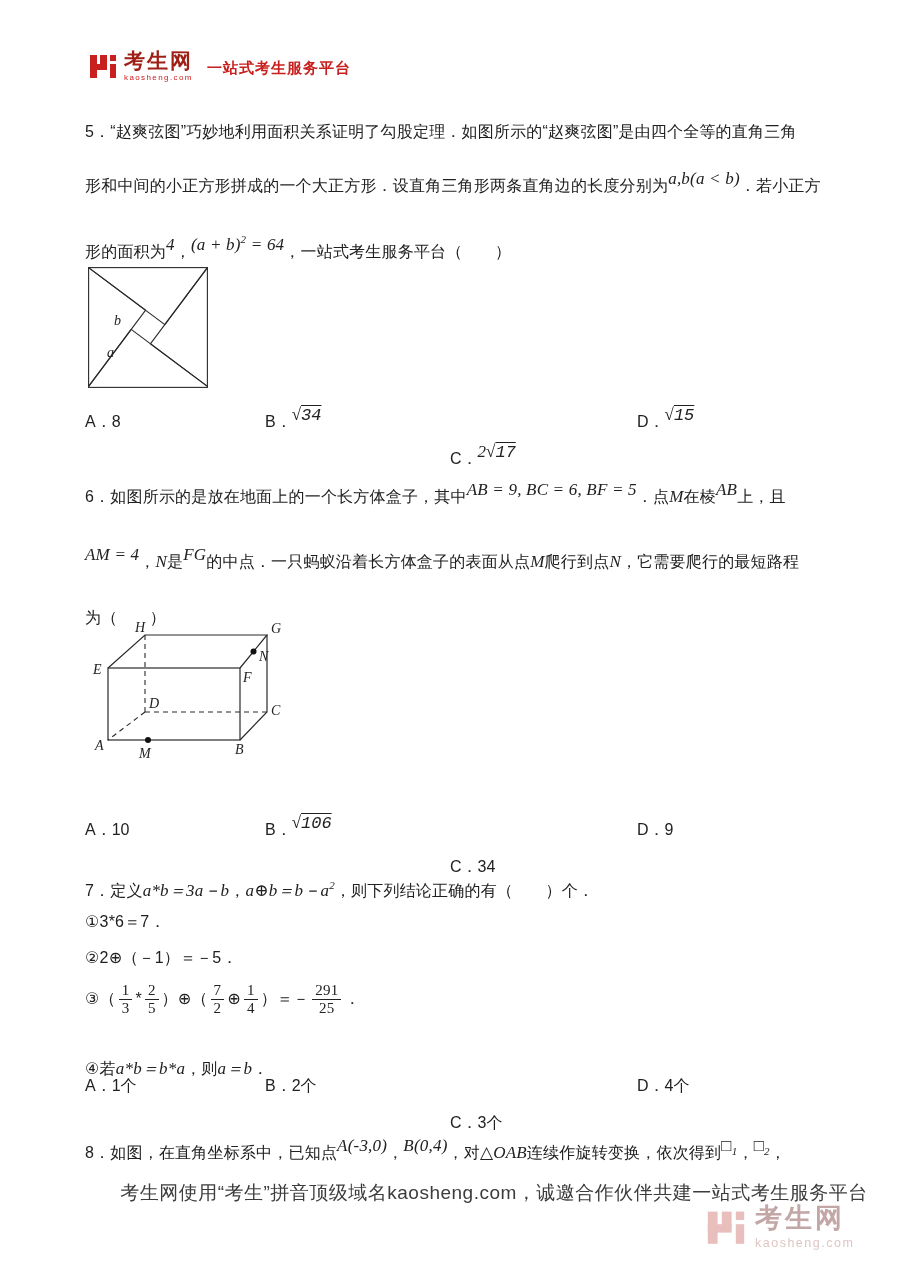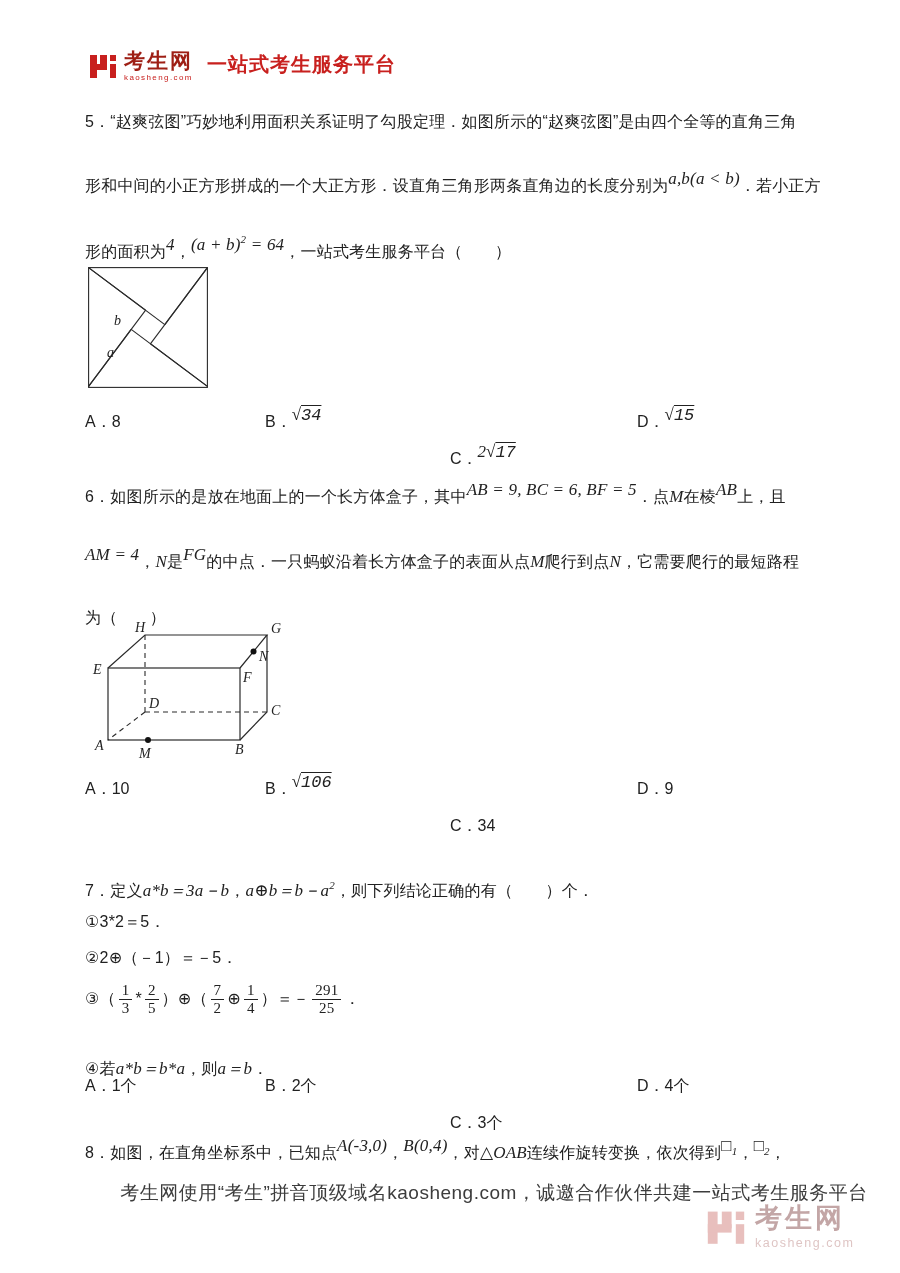--- a/index.html
+++ b/index.html
@@ -27,21 +27,21 @@
         margin:0 3px;font-style:normal;}
   .frac .fn{padding:0 3px;border-bottom:1.3px solid #222;}
   .frac .fd{padding:0 3px;}
 
   
   .header{position:absolute;left:88px;top:50px;display:flex;align-items:flex-end;}
   .brand{display:flex;align-items:flex-start;}
   .brand-text{margin-left:6px;}
   .brand-name{font-size:21px;font-weight:bold;color:#9e1f15;line-height:1.05;letter-spacing:2px;}
   .brand-domain{font-size:8px;color:#c8201e;letter-spacing:1.4px;margin-top:1px;}
-  .tagline{color:#c8201e;font-weight:bold;font-size:20px;margin-left:14px;margin-bottom:4px;letter-spacing:1px;text-align:center;}
+  .tagline{color:#c8201e;font-weight:bold;font-size:15px;margin-left:14px;margin-bottom:4px;letter-spacing:1px;text-align:center;}
 
   
   .fig{position:absolute;}
   .fig svg text{font-family:"Liberation Serif","DejaVu Serif",serif;font-style:italic;font-size:14px;fill:#222;}
 
   
   .footer{position:absolute;left:0;top:1180px;width:900px;text-align:center;
           font-size:19px;color:#3c3c3c;letter-spacing:.5px;padding-left:44px;}
 
   
@@ -63,21 +63,21 @@
       <rect x="22" y="14" width="6" height="14" fill="#c8201e"></rect>
     </svg>
     <div class="brand-text">
       <div class="brand-name">考生网</div>
       <div class="brand-domain">kaosheng.com</div>
     </div>
   </div>
   <div class="tagline">一站式考生服务平台</div>
 </div>
 
-<p class="line" style="top:94px">5．“赵爽弦图”巧妙地利用面积关系证明了勾股定理．如图所示的“赵爽弦图”是由四个全等的直角三角</p>
+<p class="line" style="top:104px">5．“赵爽弦图”巧妙地利用面积关系证明了勾股定理．如图所示的“赵爽弦图”是由四个全等的直角三角</p>
 
 <p class="line" style="top:157px"><span>形和中间的小正方形拼成的一个大正方形．设直角三角形两条直角边的长度分别为</span><span class="math mraise">a,b(a &lt; b)</span><span>．若小正方</span></p>
 
 <p class="line" style="top:222px"><span>形的面积为</span><span class="math mraise">4</span><span>，</span><span class="math mraise"><span>(a + b)</span><sup>2</sup><span> = 64</span></span><span>，一站式考生服务平台（　　）</span></p>
 
 <div class="fig" style="left:88px;top:266px">
   <svg width="120" height="124" viewBox="0 0 120 122">
     <g fill="none" stroke="#2a2a2a" stroke-width="1.1">
       <rect x="0.6" y="0.6" width="118.8" height="119.8"></rect>
       <path d="M0.6,0.6 L76.8,57.6"></path>
@@ -127,30 +127,30 @@
     <text x="174" y="41">N</text>
     <text x="158" y="62">F</text>
     <text x="64" y="88">D</text>
     <text x="186" y="95">C</text>
     <text x="10" y="130">A</text>
     <text x="54" y="138">M</text>
     <text x="150" y="134">B</text>
   </svg>
 </div>
 
-<div class="opt-row" style="top:779px">
+<div class="opt-row" style="top:820px">
   <span class="opt opt-a">A．10</span>
   <span class="opt opt-b"><span>B．</span><span class="math mraise"><span>√</span><span class="overline">106</span></span></span>
   <span class="opt opt-c">C．34</span>
   <span class="opt opt-d">D．9</span>
 </div>
 
 <p class="line" style="top:861px"><span>7．定义</span><span class="math">a*b＝3a－b</span><span>，</span><span class="math"><span>a⊕b＝b－a</span><sup>2</sup></span><span>，则下列结论正确的有（　　）个．</span></p>
 
-<p class="line" style="top:894px">①3*2＝5．</p>
+<p class="line" style="top:894px">①3*6＝7．</p>
 <p class="line" style="top:930px">②2⊕（－1）＝－5．</p>
 
 <p class="line" style="top:966px"><span>③（</span><span class="frac">
       <span class="fn">1</span>
       <span class="fd">3</span>
     </span><span>*</span><span class="frac">
       <span class="fn">2</span>
       <span class="fd">5</span>
     </span><span>）⊕（</span><span class="frac">
       <span class="fn">7</span>

